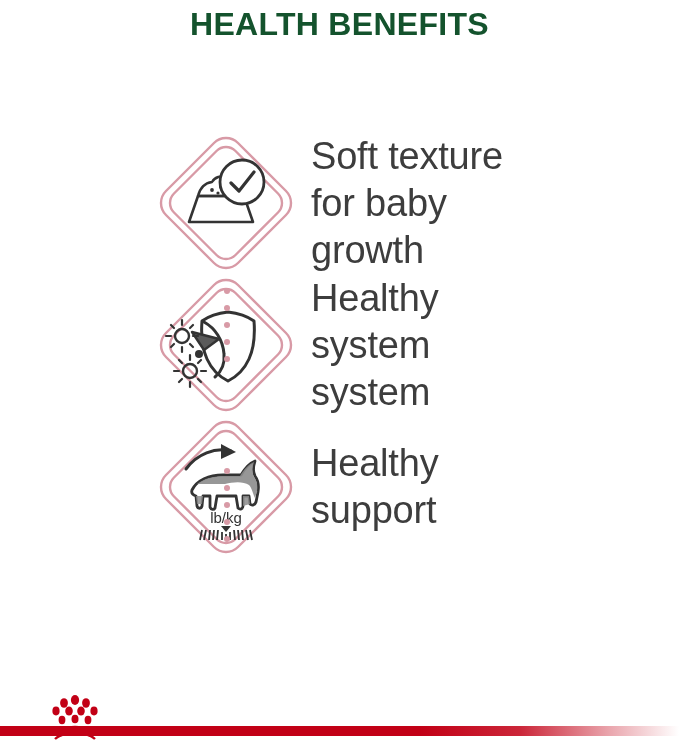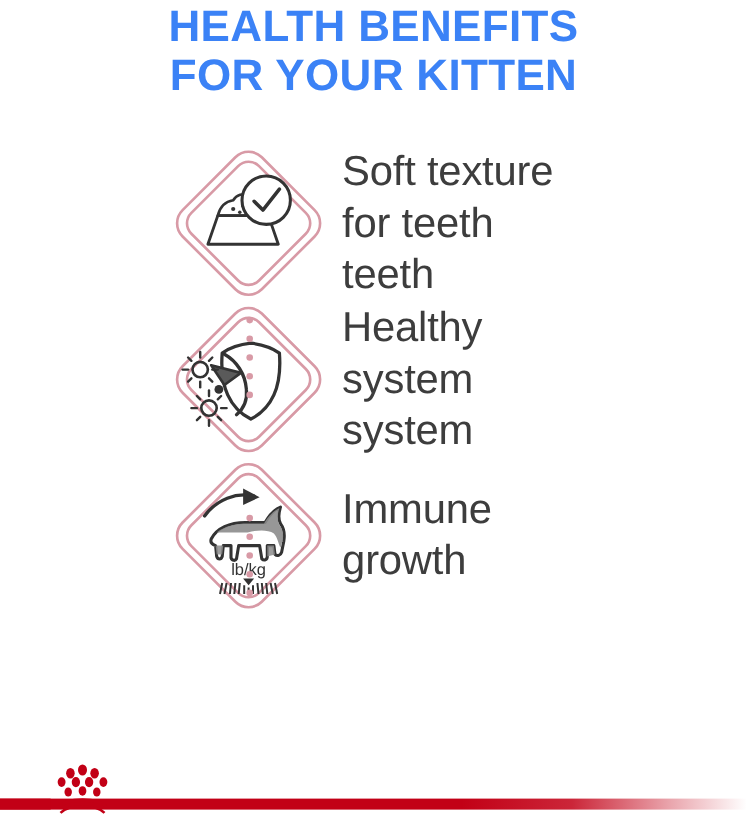--- a/index.html
+++ b/index.html
@@ -18,24 +18,24 @@
 
   
   .title-block {
     position: absolute;
     top: 2px;
     left: 0;
     width: 679px;
     text-align: center;
   }
   .title-line {
-    color: #3b82f6;
+    color: #14532d;
     font-family: "Liberation Sans", sans-serif;
     font-weight: 700;
-    font-size: 40px;
+    font-size: 32px;
     line-height: 45px;
     letter-spacing: 0.3px;
     white-space: nowrap;
   }
 
   
   .benefits {
     position: absolute;
     top: 132px;
     left: 0;
@@ -113,21 +113,20 @@
     width: 60px;
     height: 46px;
   }
   .crown svg { display: block; }
 </style>
 </head>
 <body>
 
 <div class="title-block">
   <div class="title-line">HEALTH BENEFITS</div>
-  <div class="title-line">FOR YOUR KITTEN</div>
 </div>
 
 <div class="benefits">
 
   <div class="benefit-row">
     <div class="icon-frame">
       <svg viewBox="0 0 138 138" xmlns="http://www.w3.org/2000/svg">
 
         <path d="M69 4 C74 4 78 6 81 9 L129 57 C132 60 134 64 134 69
                  C134 74 132 78 129 81 L81 129 C78 132 74 134 69 134
@@ -147,21 +146,21 @@
         <circle cx="64" cy="53" r="1.9" fill="#333333"></circle>
         <circle cx="72" cy="57" r="1.9" fill="#333333"></circle>
         <circle cx="61" cy="59" r="1.6" fill="#333333"></circle>
 
         <circle cx="85" cy="48" r="22" fill="#ffffff" stroke="#333333" stroke-width="2.8"></circle>
         <path d="M74 49 L82 57 L97 38" fill="none" stroke="#333333" stroke-width="3.2" stroke-linecap="round" stroke-linejoin="round"></path>
       </svg>
     </div>
     <div class="benefit-text">
       <div>Soft texture</div>
-      <div>for teeth teeth</div>
+      <div>for baby growth</div>
     </div>
   </div>
 
   <div class="benefit-row">
     <div class="icon-frame">
       <svg viewBox="0 0 138 138" xmlns="http://www.w3.org/2000/svg">
         <path d="M69 4 C74 4 78 6 81 9 L129 57 C132 60 134 64 134 69
                  C134 74 132 78 129 81 L81 129 C78 132 74 134 69 134
                  C64 134 60 132 57 129 L9 81 C6 78 4 74 4 69
                  C4 64 6 60 9 57 L57 9 C60 6 64 4 69 4 Z" fill="none" stroke="#d89aa6" stroke-width="2.4"></path>
@@ -258,21 +257,21 @@
           <line x1="73" y1="114" x2="73" y2="122"></line>
           <line x1="77" y1="112" x2="78" y2="122"></line>
           <line x1="81" y1="112" x2="82" y2="122"></line>
           <line x1="85" y1="112" x2="86" y2="122"></line>
           <line x1="89" y1="112" x2="91" y2="122"></line>
           <line x1="93" y1="112" x2="95" y2="122"></line>
         </g>
       </svg>
     </div>
     <div class="benefit-text">
-      <div>Immune growth</div>
+      <div>Healthy support</div>
     </div>
   </div>
 </div>
 
 <div class="connector connector-1">
   <span></span>
   <span></span>
   <span></span>
   <span></span>
   <span></span>

